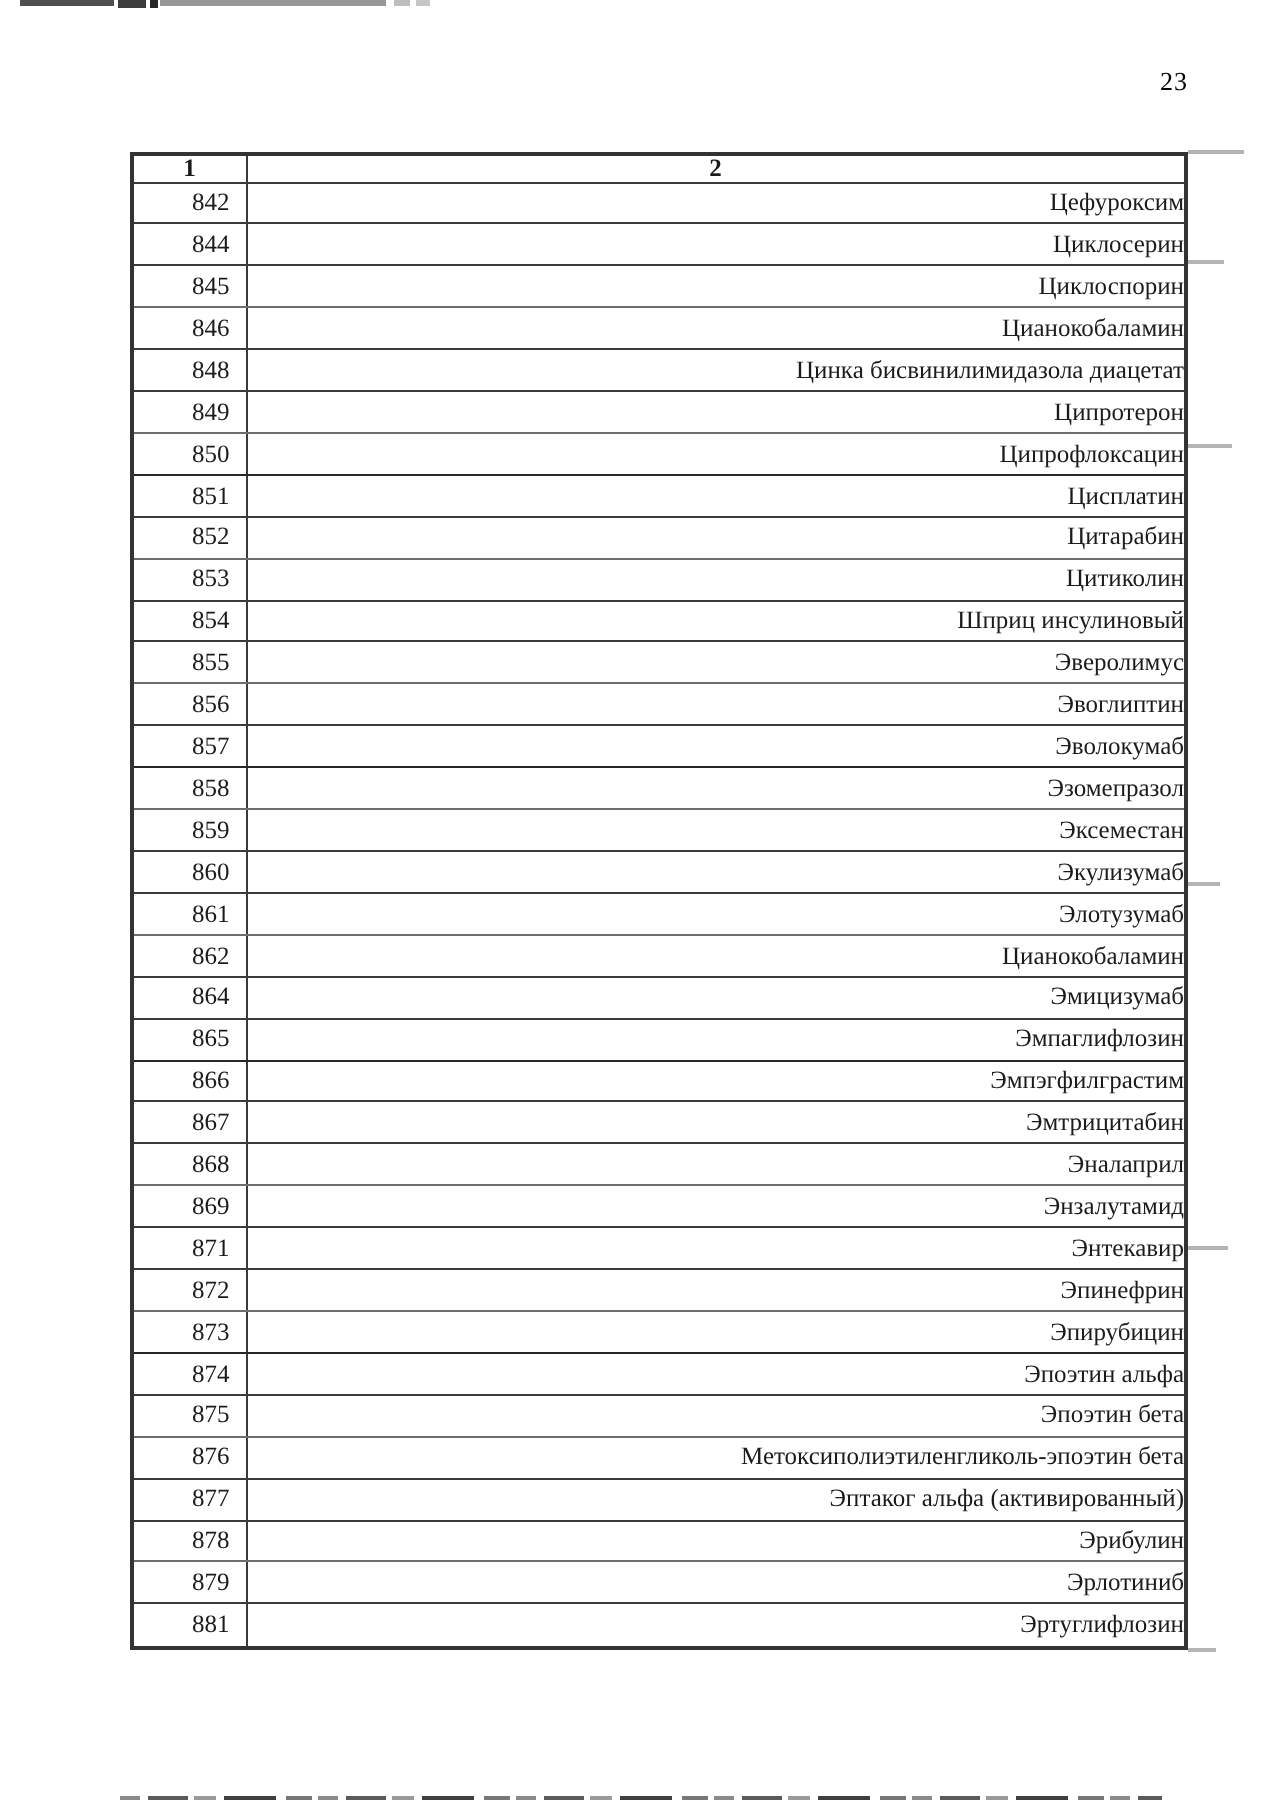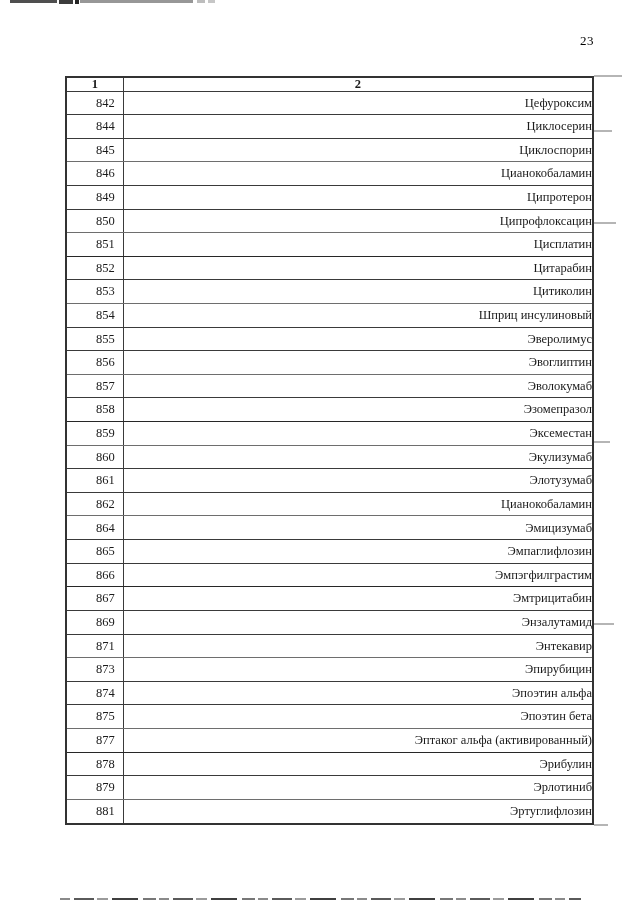--- a/index.html
+++ b/index.html
@@ -132,20 +132,24 @@
       <td class="cell-num">845</td>
       <td class="cell-name">Циклоспорин</td>
     </tr>
 
     <tr>
       <td class="cell-num">846</td>
       <td class="cell-name">Цианокобаламин</td>
     </tr>
 
 
+    <tr>
+      <td class="cell-num">848</td>
+      <td class="cell-name">Цинка бисвинилимидазола диацетат</td>
+    </tr>
 
     <tr>
       <td class="cell-num">849</td>
       <td class="cell-name">Ципротерон</td>
     </tr>
 
     <tr>
       <td class="cell-num">850</td>
       <td class="cell-name">Ципрофлоксацин</td>
     </tr>
@@ -224,48 +228,60 @@
     <tr>
       <td class="cell-num">866</td>
       <td class="cell-name">Эмпэгфилграстим</td>
     </tr>
 
     <tr>
       <td class="cell-num">867</td>
       <td class="cell-name">Эмтрицитабин</td>
     </tr>
 
+    <tr>
+      <td class="cell-num">868</td>
+      <td class="cell-name">Эналаприл</td>
+    </tr>
 
     <tr>
       <td class="cell-num">869</td>
       <td class="cell-name">Энзалутамид</td>
     </tr>
 
 
     <tr>
       <td class="cell-num">871</td>
       <td class="cell-name">Энтекавир</td>
     </tr>
 
+    <tr>
+      <td class="cell-num">872</td>
+      <td class="cell-name">Эпинефрин</td>
+    </tr>
 
     <tr>
       <td class="cell-num">873</td>
       <td class="cell-name">Эпирубицин</td>
     </tr>
 
     <tr>
       <td class="cell-num">874</td>
       <td class="cell-name">Эпоэтин альфа</td>
     </tr>
 
     <tr>
       <td class="cell-num">875</td>
       <td class="cell-name">Эпоэтин бета</td>
     </tr>
 
+    <tr>
+      <td class="cell-num">876</td>
+      <td class="cell-name">Метоксиполиэтиленгликоль-эпоэтин бета</td>
+    </tr>
 
     <tr>
       <td class="cell-num">877</td>
       <td class="cell-name">Эптаког альфа (активированный)</td>
     </tr>
 
     <tr>
       <td class="cell-num">878</td>
       <td class="cell-name">Эрибулин</td>
     </tr>

